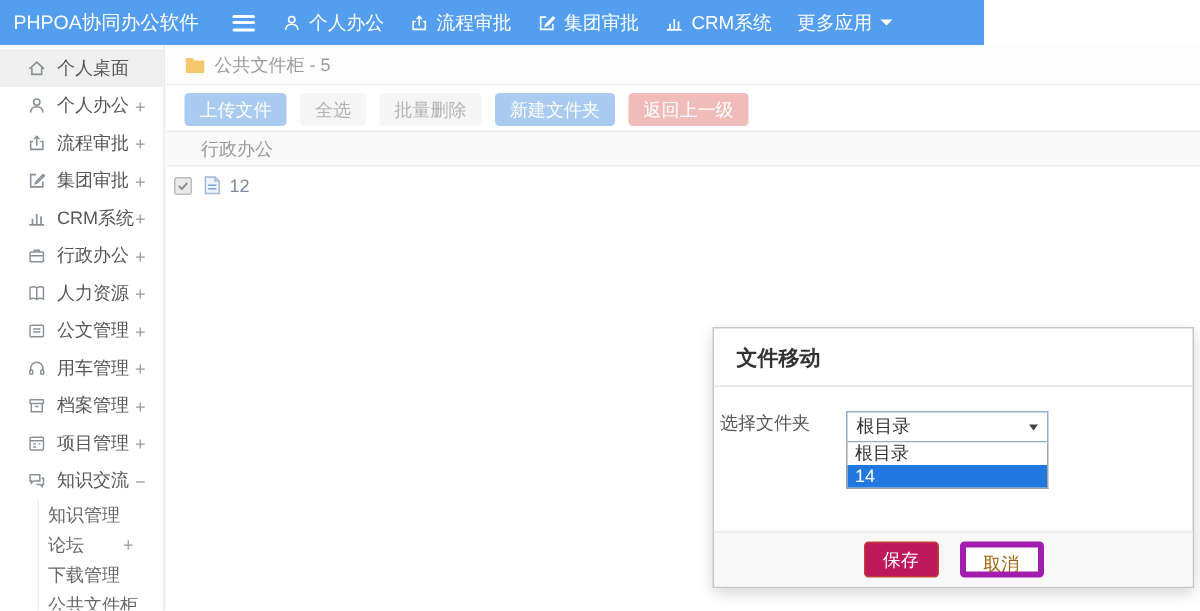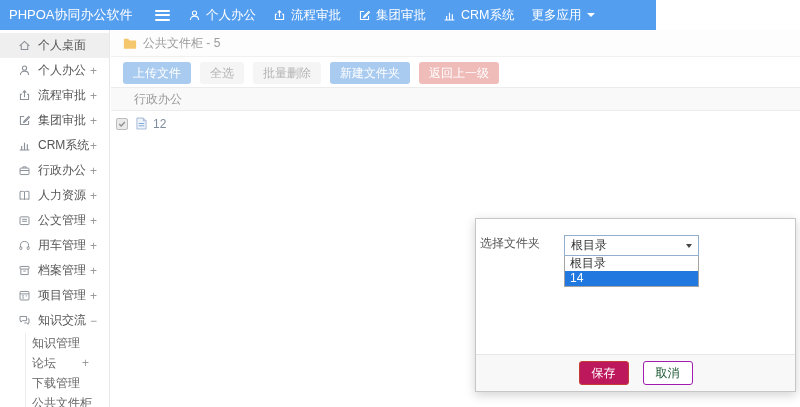--- a/index.html
+++ b/index.html
@@ -49,21 +49,21 @@
   .modal-label{width:64px;text-align:right;margin-right:8px;color:#555;flex:none;}
   .selwrap{position:relative;width:135px;}
   .select{height:21px;box-sizing:border-box;border:1px solid #93afcd;background:#fff;display:flex;align-items:center;justify-content:space-between;padding:0 6px;color:#333;cursor:pointer;}
   .scaret{width:0;height:0;border-left:3.5px solid transparent;border-right:3.5px solid transparent;border-top:4px solid #444;}
   .dropdown{position:absolute;left:0;top:21px;width:133px;background:#fff;border:1px solid #a3a3a3;border-top:none;z-index:6;}
   .opt{height:15px;line-height:15px;padding-left:5px;color:#333;cursor:pointer;white-space:nowrap;}
   .opt.sel{background:#2179e0;color:#fff;}
   .modal-footer{position:absolute;left:0;right:0;bottom:0;height:36px;background:#f8f8f8;border-top:1px solid #e7e7e7;display:flex;align-items:center;justify-content:center;}
   .mbtn{height:24px;line-height:22px;box-sizing:border-box;padding:0 12px;border-radius:3px;font-size:12px;font-family:inherit;cursor:pointer;}
   .mbtn-save{background:#be185d;border:1px solid #c53d34;color:#fff;margin-right:14px;}
-  .mbtn-cancel{background:#fff;border:1px solid #a21caf;color:#14532d;}
+  .mbtn-cancel{background:#fff;border:4px solid #a21caf;color:#a16207;}
 </style>
 </head>
 <body>
 
 <div id="app">
 
   <div class="topbar">
     <div class="logo">PHPOA协同办公软件</div>
     <div class="burger">
         <i></i>
@@ -246,20 +246,21 @@
       <svg width="11" height="13" viewBox="0 0 12 14">
           <path d="M1 1h7l3 3v9H1z" fill="#eef3fa" stroke="#9fb6d4"></path>
           <path d="M8 1v3h3" fill="none" stroke="#9fb6d4"></path>
           <path d="M3 7h6M3 9.5h6" stroke="#7aa3d4"></path>
         </svg>
       <span class="fname">12</span>
     </div>
   </div>
 
   <div class="modal">
+    <div class="modal-header">文件移动</div>
     <div class="modal-row">
       <span class="modal-label">选择文件夹</span>
       <div class="selwrap">
         <div class="select">
           <span>根目录</span>
           <span class="scaret"></span>
         </div>
         <div class="dropdown">
           <div class="opt">根目录</div>
           <div class="opt sel">14</div>

